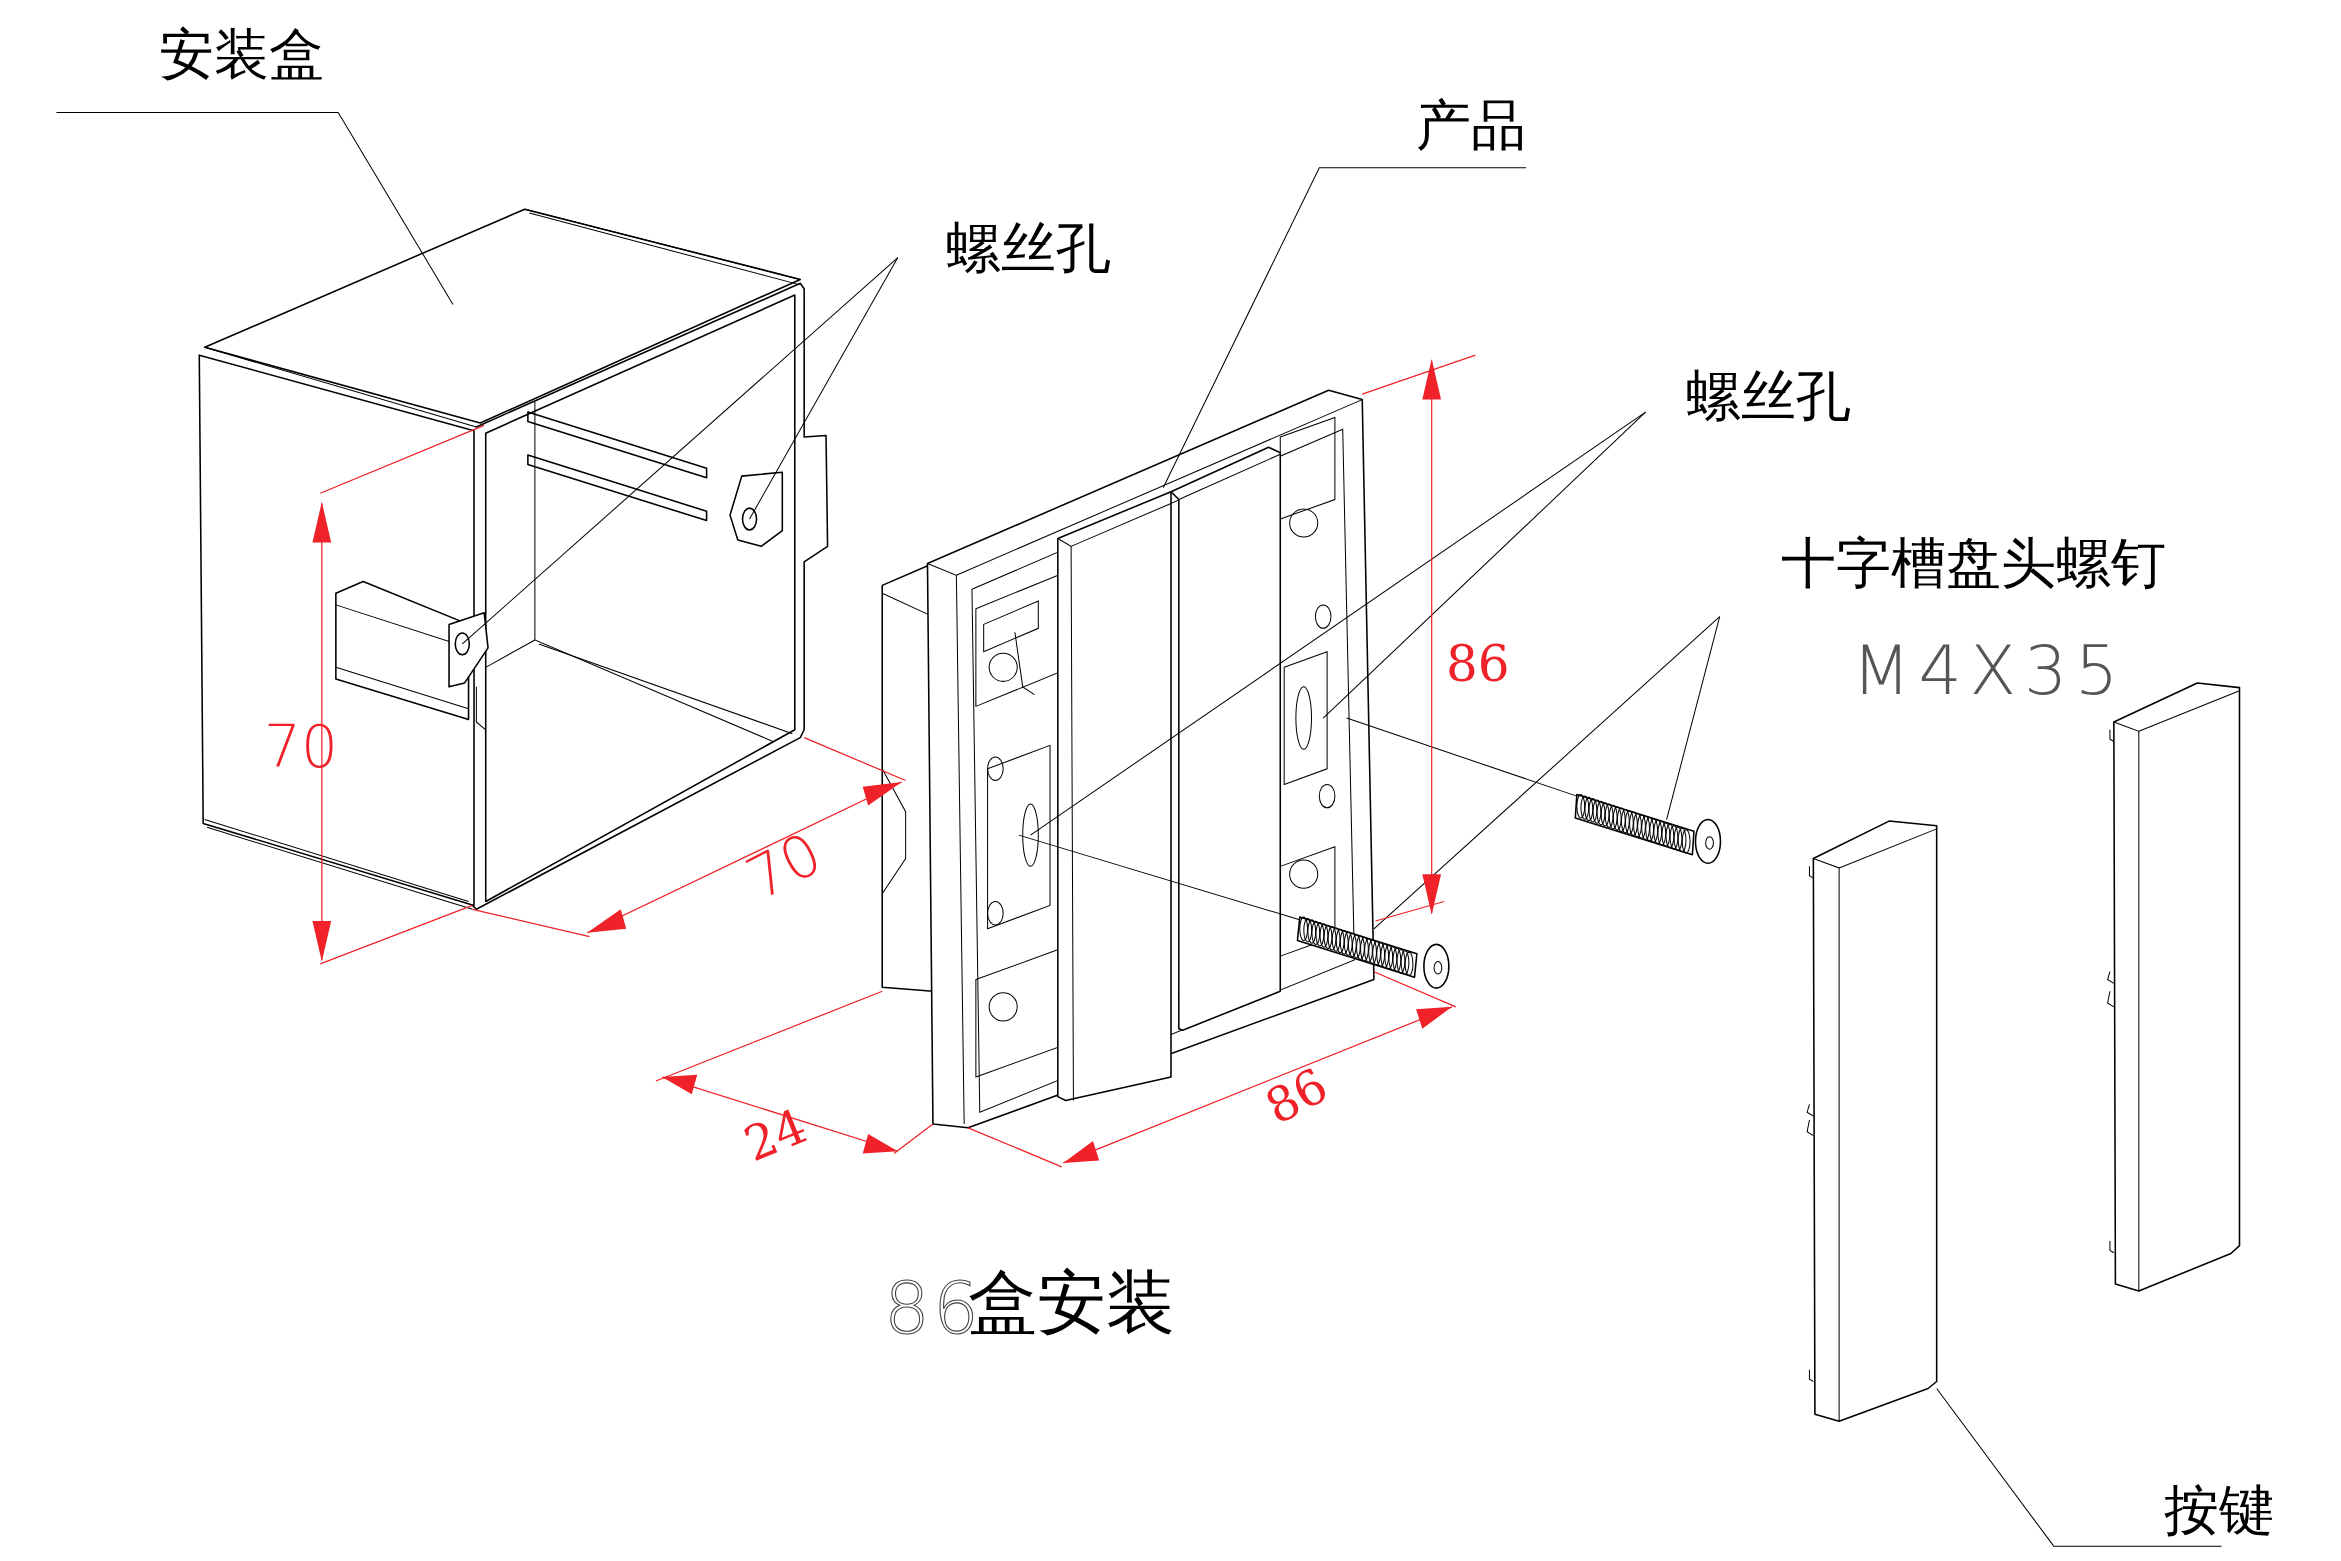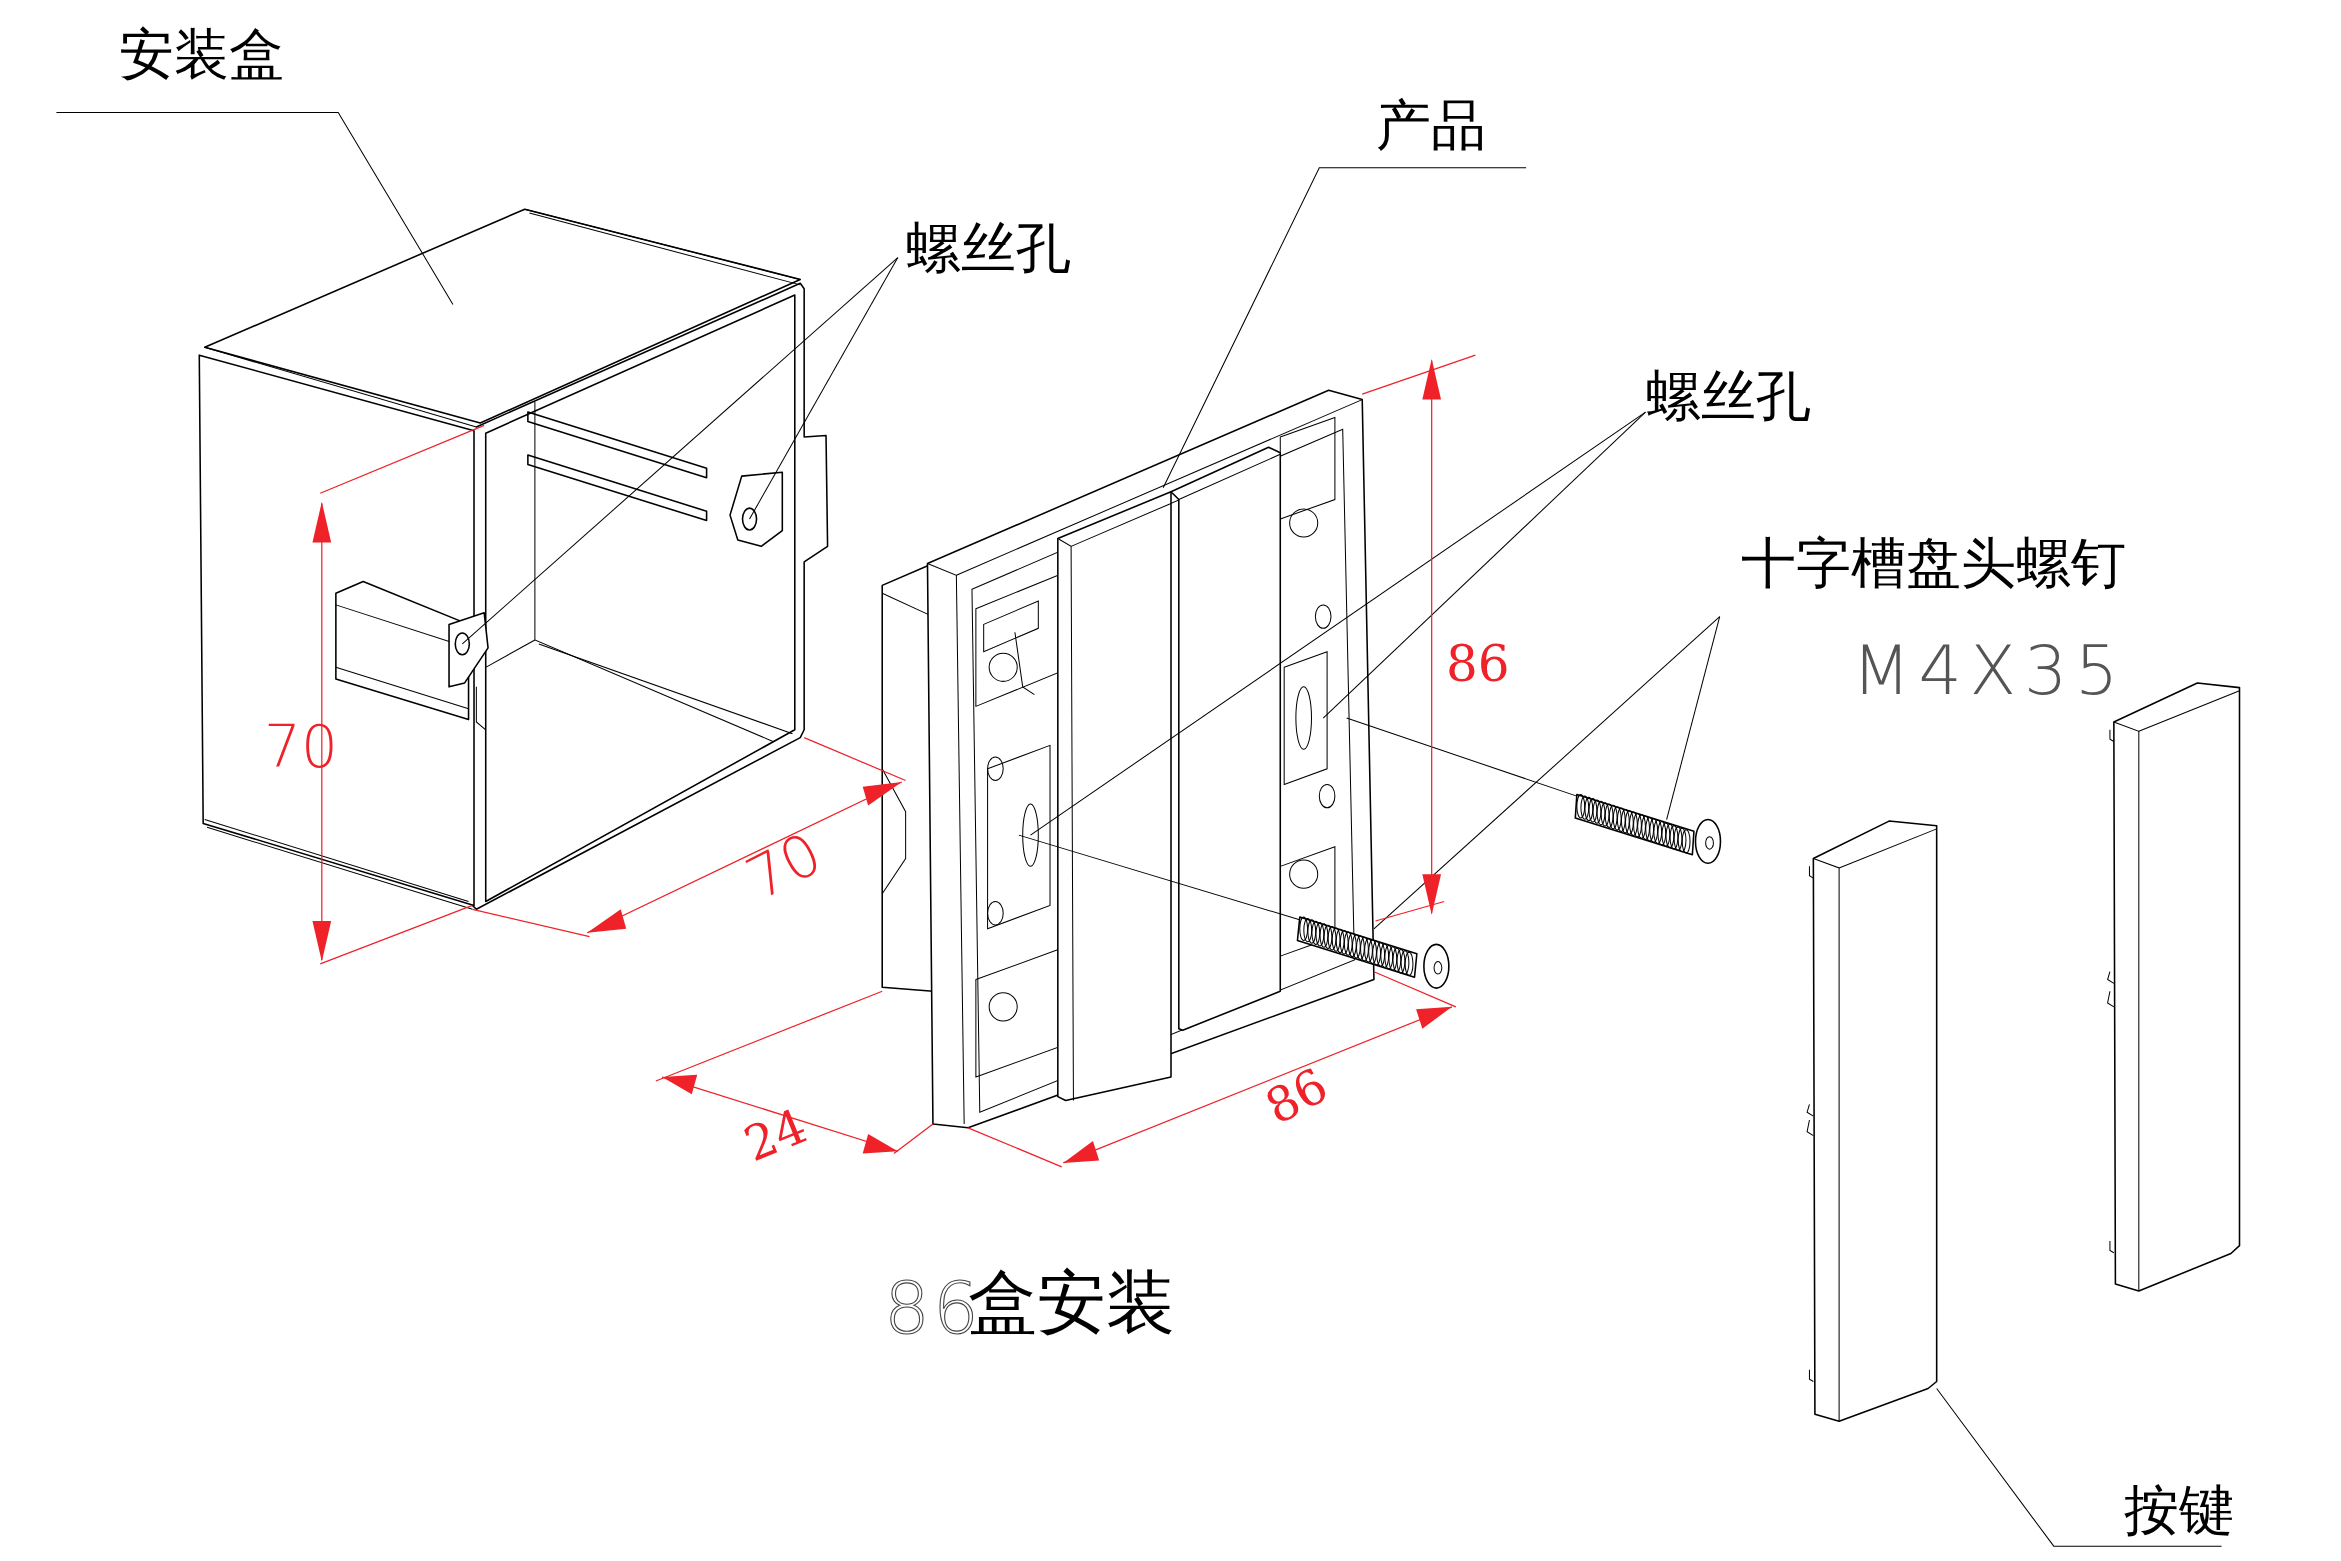--- a/index.html
+++ b/index.html
@@ -4,21 +4,21 @@
 <style>
   html, body { margin: 0; padding: 0; background: #ffffff; }
   body { width: 2342px; height: 1561px; position: relative; overflow: hidden; }
   #drawing { position: absolute; left: 0; top: 0; width: 2342px; height: 1561px; }
   .ln { fill: none; stroke: #000; stroke-width: 2; stroke-linejoin: round; stroke-linecap: round; }
   .ln-thin { fill: none; stroke: #000; stroke-width: 1.3; }
   .face { fill: #ffffff; stroke: #000; stroke-width: 2; stroke-linejoin: round; }
   .dim { fill: none; stroke: #ee2228; stroke-width: 1.6; }
   .arrow { fill: #ee2228; stroke: none; }
   .lbl { position: absolute; white-space: nowrap; color: #000; font-family: "DejaVu Serif", serif; line-height: 1; }
-  .lbl-cn { font-size: 55px; }
+  .lbl-cn { font-size: 55px; margin-left: 40px; }
   .dimtxt { position: absolute; white-space: nowrap; color: #ee2228; font-family: "DejaVu Serif", serif; line-height: 1; }
   .thin-num { position: absolute; white-space: nowrap; font-family: "DejaVu Sans", sans-serif; font-weight: 200; line-height: 1; }
   .title-num { color: transparent; -webkit-text-stroke: 1.1px #444; }
 </style>
 </head>
 <body>
 
 <svg id="drawing" viewBox="0 0 3000 2000" xmlns="http://www.w3.org/2000/svg">
 
   <g>

